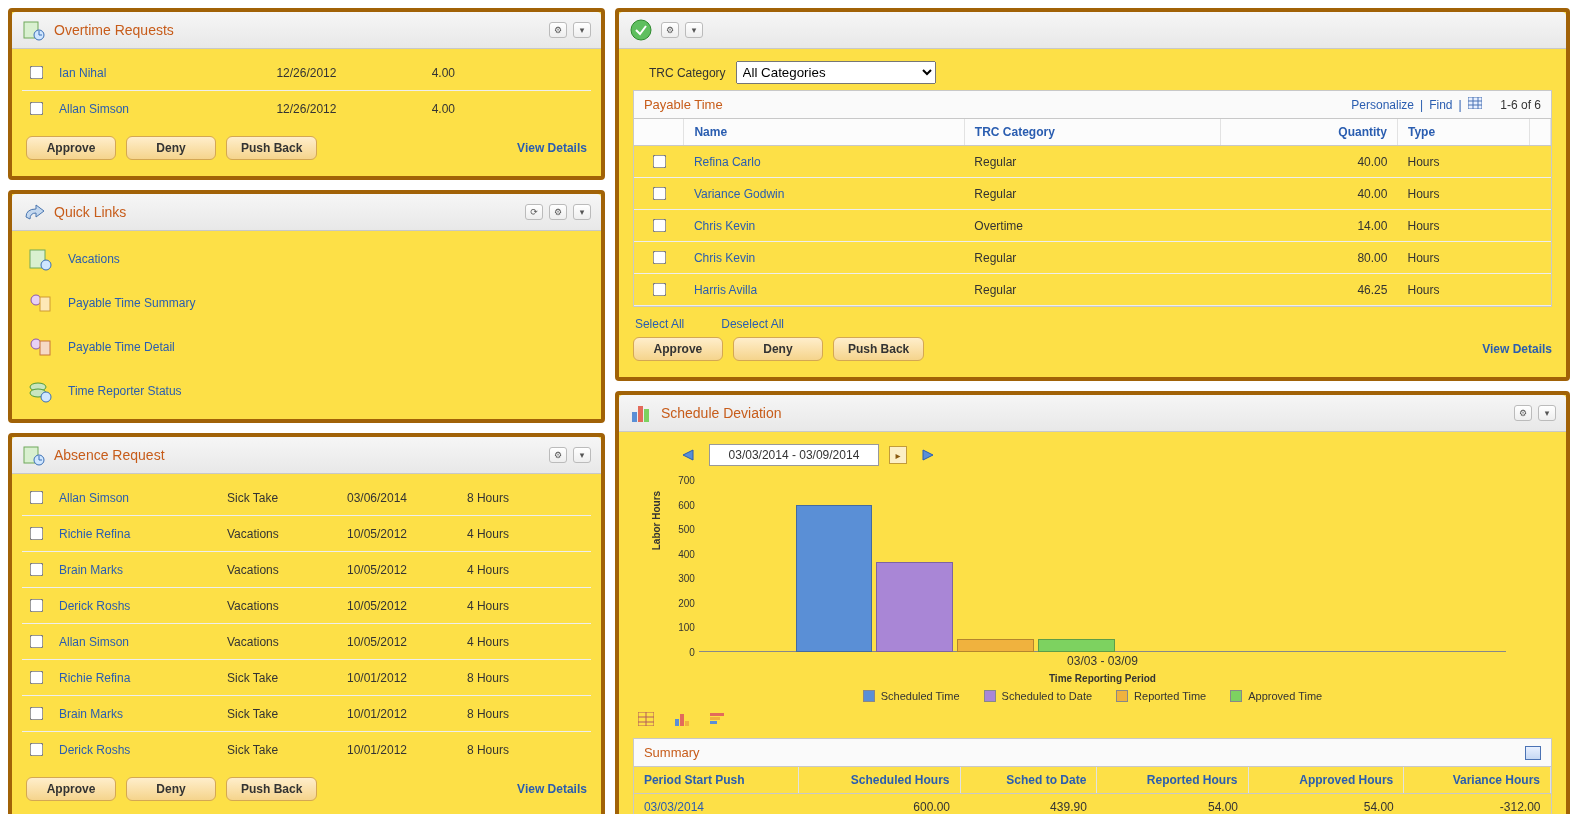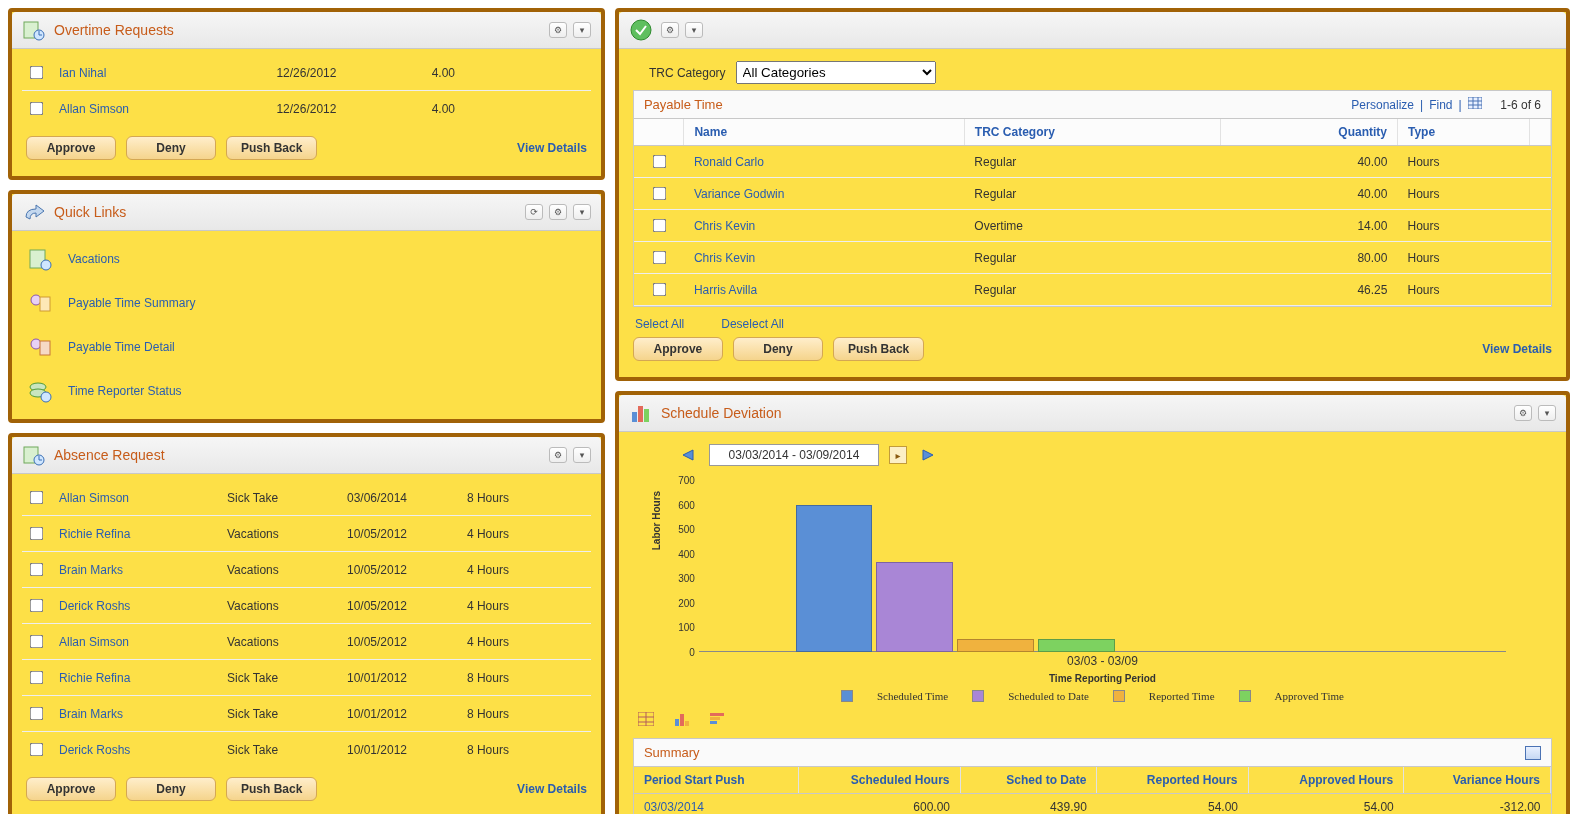--- a/index.html
+++ b/index.html
@@ -129,21 +129,21 @@
   .chart-area { position:relative; height:200px; margin:4px 40px 4px 60px; }
   .chart-ylabel { position:absolute; left:-48px; top:50%; transform: rotate(-90deg) translateX(50%); transform-origin: left top; font-size:10px; font-weight:bold; color:#333; white-space:nowrap;}
   .chart-grid { position:absolute; left:0; right:0; top:0; bottom:28px; border-bottom:1px solid #888; }
   .chart-yaxis { position:absolute; left:-34px; top:0; bottom:28px; width:30px; }
   .chart-ytick { position:absolute; right:0; font-size:10px; transform:translateY(50%); text-align:right; width:30px;}
   .bars { position:absolute; left:0; right:0; bottom:28px; top:0; }
   .bar { position:absolute; bottom:0; border:1px solid rgba(0,0,0,0.25);}
   .xcat { position:absolute; bottom:12px; left:0; right:0; text-align:center; font-size:12px;}
   .xlabel { position:absolute; bottom:-4px; left:0; right:0; text-align:center; font-size:10px; font-weight:bold;}
   .legend { display:flex; gap:24px; justify-content:center; padding:6px 0 4px 0; font-size:11px;}
-  .legend .litem { display:flex; align-items:center; gap:24px;font-family:Liberation Serif, serif;}
+  .legend .litem { display:flex; align-items:center; gap:6px;}
   .swatch { width:12px; height:12px; border:1px solid #888;}
   .chart-toolbar { display:flex; gap:18px; padding:4px 8px;}
   .ct-btn { width:18px; height:18px; cursor:pointer; display:flex; align-items:center; justify-content:center;}
 
   
   .summary-wrap { border:1px solid #c8c8c8; margin:6px 4px 8px 4px;}
   .summary-title { display:flex; align-items:center; padding:6px 10px; border-bottom:1px solid #c8c8c8; background:#fafafa;}
   .summary-title span.t { color:#c75c1a; font-size:13px;}
   .summary-title .sicon { margin-left:auto; width:16px; height:14px; border:1px solid #4a72b4; background:linear-gradient(#e8f0ff,#c6d8f3);}
   table.summary { width:100%; border-collapse:collapse; }
@@ -391,21 +391,21 @@
               <th>Name</th>
               <th>TRC Category</th>
               <th class="right">Quantity</th>
               <th>Type</th>
               <th style="width:16px;"></th>
             </tr>
           </thead>
           <tbody id="pt-rows">
               <tr>
       <td style="text-align:center;"><input type="checkbox" style=""></td>
-      <td><span class="link">Ronald Carlo</span></td>
+      <td><span class="link">Refina Carlo</span></td>
       <td>Regular</td>
       <td class="right">40.00</td>
       <td>Hours</td>
       <td></td>
               </tr>
               <tr>
       <td style="text-align:center;"><input type="checkbox" style=""></td>
       <td><span class="link">Variance Godwin</span></td>
       <td>Regular</td>
       <td class="right">40.00</td>

